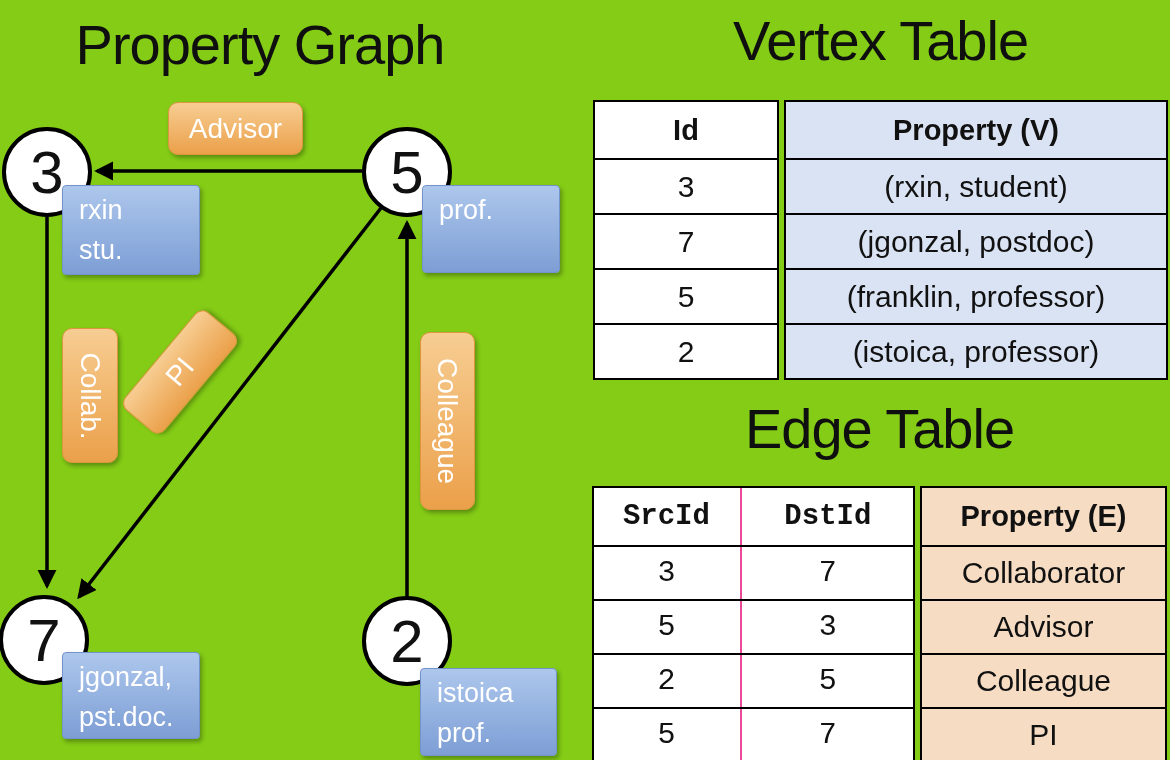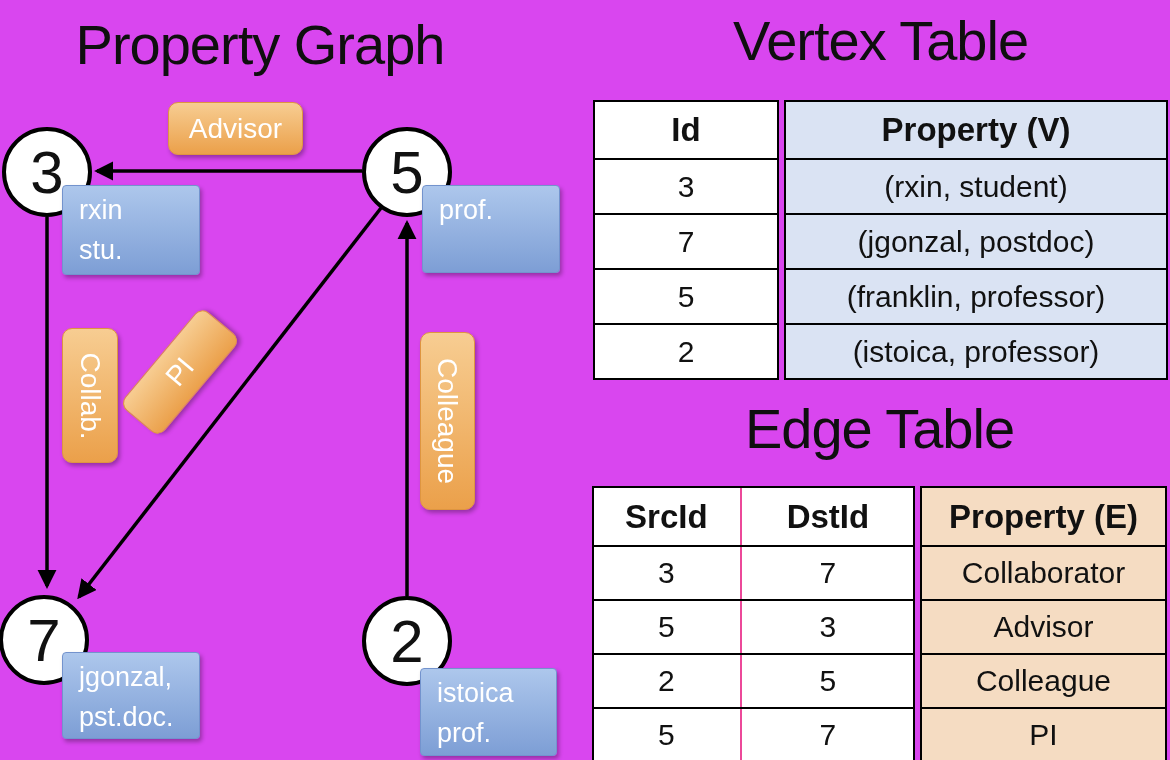--- a/index.html
+++ b/index.html
@@ -1,17 +1,17 @@
 <!DOCTYPE html>
 <html><head>
 <meta charset="utf-8">
 <style>
   html,body{margin:0;padding:0;background:#fff;}
   .canvas{
-    position:relative;width:1170px;height:760px;background:#d946ef;overflow:hidden;
+    position:relative;width:1170px;height:760px;background:#84cc16;overflow:hidden;
     font-family:"Liberation Sans", sans-serif;color:#000;
   }
   .big-title{
     position:absolute;font-size:56px;font-weight:400;letter-spacing:-1px;
     text-align:center;white-space:nowrap;color:#0f0f0f;
   }
   
   .edges-svg{position:absolute;left:0;top:0;z-index:1;}
   .circle-node{
     position:absolute;width:90px;height:90px;box-sizing:border-box;
@@ -36,28 +36,28 @@
   }
   .elabel .vert{transform:rotate(90deg);white-space:nowrap;}
   
   .tbl{position:absolute;display:flex;gap:5px;}
   .tbox{box-sizing:border-box;border:2.5px solid #000;background:#fff;}
   .trow{
     box-sizing:border-box;display:flex;align-items:center;justify-content:center;
     font-size:30px;color:#111;border-top:2px solid #000;text-align:center;
   }
   .trow:first-child{border-top:none;}
-  .thead{font-weight:bold;font-size:33px;}
+  .thead{font-weight:bold;font-size:29px;}
   .vrow{height:55px;}
   .vrow.thead{height:56px;}
   .erow{height:54px;}
   .erow.thead{height:57px;}
   .vfill{background:#dae3f3;}
   .efill{background:#f5dcc2;}
-  .split{padding:0;}
+  .split{padding:0;font-family:Liberation Mono, monospace;}
   .split .c{flex:0 0 46%;height:100%;display:flex;align-items:center;justify-content:center;}
   .split .c+.c{flex:0 0 54%;border-left:2px solid #ec4899;}
 </style>
 </head>
 <body>
 
 <div class="canvas">
 
   <div class="big-title" style="left:10px;top:12px;width:500px;">Property Graph</div>
 

